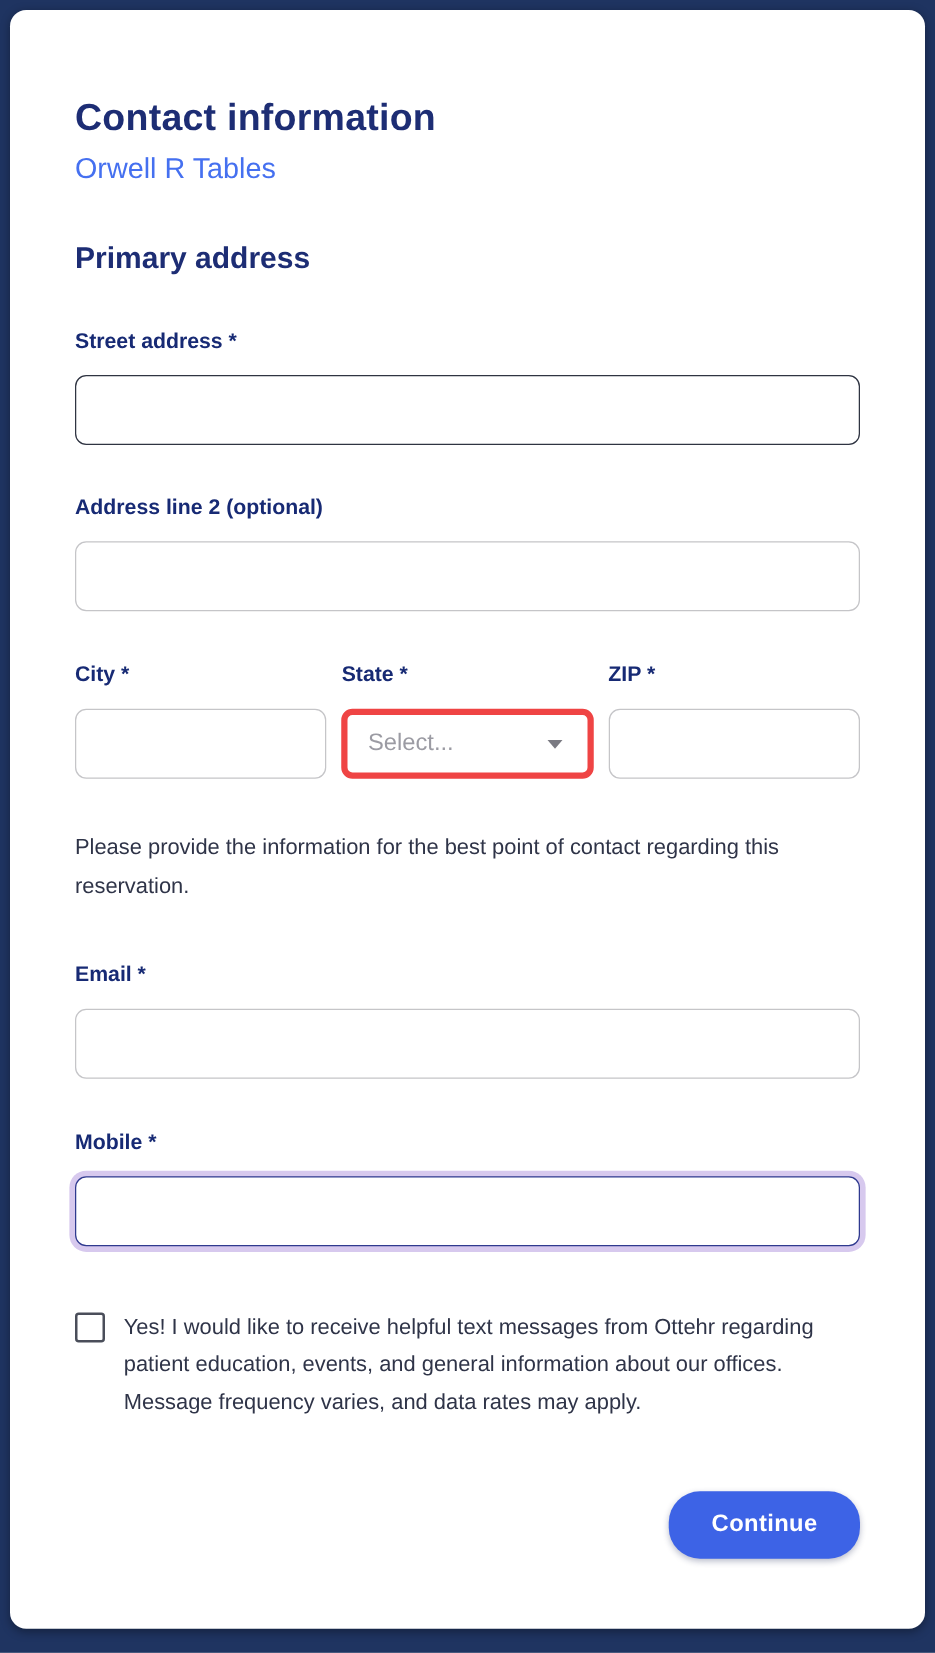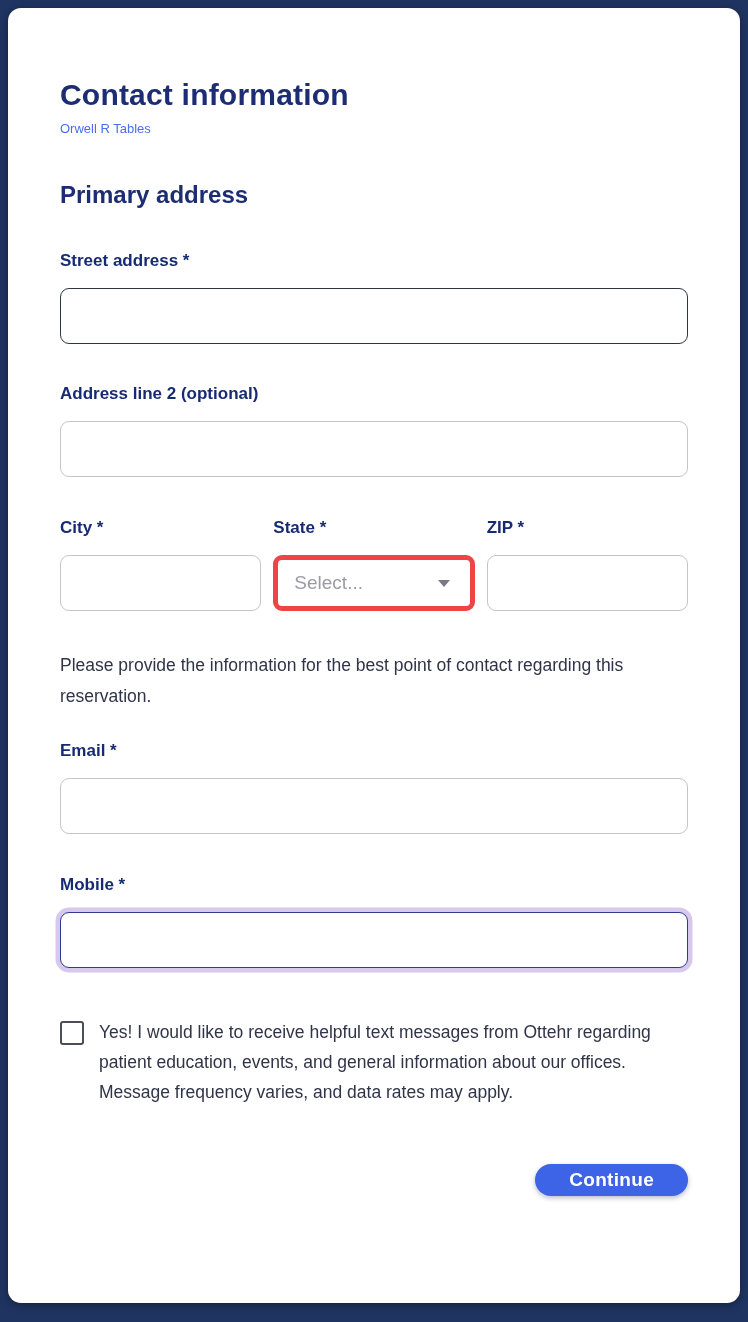--- a/index.html
+++ b/index.html
@@ -32,21 +32,21 @@
   }
   .page-title {
     margin: 0 0 9px 0;
     font-size: 30px;
     font-weight: bold;
     color: #1d2d74;
     letter-spacing: 0.2px;
   }
   .page-subtitle {
     margin: 0 0 45px 0;
-    font-size: 13px;
+    font-size: 23px;
     color: #4570f0;
   }
   .section-heading {
     margin: 0 0 42px 0;
     font-size: 24px;
     font-weight: bold;
     color: #1d2d74;
   }
   .field-label {
     display: block;
@@ -105,21 +105,21 @@
   }
   .caret-down {
     width: 0;
     height: 0;
     border-left: 6px solid transparent;
     border-right: 6px solid transparent;
     border-top: 7px solid #7a7a82;
     margin-right: 4px;
   }
   .note {
-    margin: 0 0 29px 0;
+    margin: 0 0 46px 0;
     font-size: 17.5px;
     line-height: 31px;
     color: #2f3448;
     max-width: 624px;
   }
   .checkbox-row {
     display: flex;
     align-items: flex-start;
     gap: 15px;
     margin-top: 49px;
@@ -140,21 +140,21 @@
     color: #2f3448;
     max-width: 590px;
     cursor: pointer;
   }
   .actions {
     display: flex;
     justify-content: flex-end;
     margin-top: 57px;
   }
   .continue-btn {
-    height: 32px;
+    height: 54px;
     min-width: 152px;
     padding: 0 34px;
     border: none;
     border-radius: 25px;
     background: #3d63e6;
     color: #ffffff;
     font-family: "Liberation Sans", sans-serif;
     font-size: 19px;
     font-weight: bold;
     letter-spacing: 0.3px;

